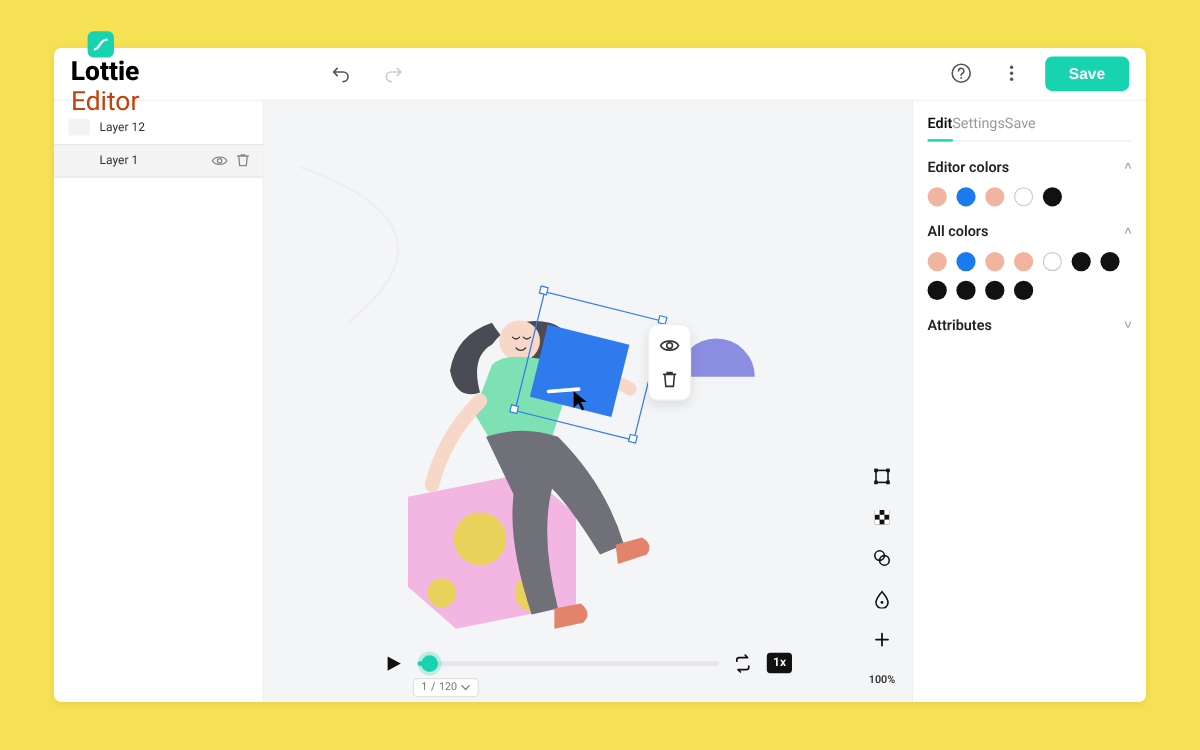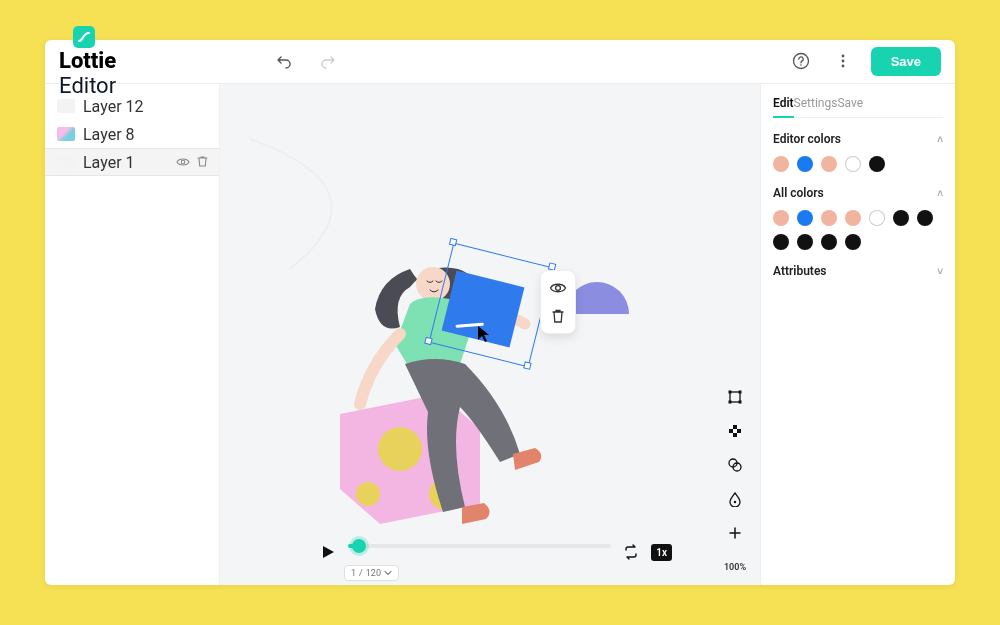--- a/index.html
+++ b/index.html
@@ -10,34 +10,34 @@
     position: absolute; top: 40px; left: 45px; right: 45px; bottom: 40px;
     background: #fff; border-radius: 6px; box-shadow: 0 1px 6px rgba(0,0,0,0.08);
     display: flex; flex-direction: column;
   }
 
   
   .topbar { height: 44px; display: flex; align-items: center; padding: 0 14px; border-bottom: 1px solid #eee; }
   .brand { display: flex; align-items: center; font-weight: 800; font-size: 22px; margin-right: 24px; flex-direction: column; }
   .brand-badge { width: 22px; height: 22px; background: #18d3b0; border-radius: 5px; margin-right: 8px; display:flex; align-items:center; justify-content:center; }
   .brand .bold { font-weight: 800; }
-  .brand .light { font-weight: 400; color:#0f172a; }
+  .brand .light { font-weight: 400; color:#c2410c; }
   .hist { display:flex; gap:16px; color:#444; margin-left:130px; }
   .hist .disabled { color:#bbb; }
   .spacer { flex: 1; }
   .topright { display:flex; gap:14px; }
   .icon-btn { width:28px; height:28px; display:flex; align-items:center; justify-content:center; color:#555; cursor:pointer; border-radius:4px; }
   .save-btn { background:#18d3b0; color:#fff; font-weight:700; border:none; border-radius:6px; padding:7px 20px; font-size:13px; cursor:pointer; }
 
   
   .main { flex:1; display:flex; overflow:hidden; }
 
   
   .layers { width: 175px; padding: 8px 0 8px 0; display:flex; flex-direction:column; border-right:1px solid #f0f0f0; position:relative; }
-  .layer-row { height: 28px; display:flex; align-items:center; padding: 0 10px 0 12px; font-size:16px; color:#333; cursor:pointer; }
+  .layer-row { height: 28px; display:flex; align-items:center; padding: 0 10px 0 12px; font-size:10px; color:#333; cursor:pointer; }
   .layer-row .thumb { width:18px; height:14px; background:#f3f3f3; border-radius:2px; margin-right:8px; }
   .layer-row .thumb.art { background: linear-gradient(135deg,#f7bde8 40%,#7ad0e0 60%); }
   .layer-row.selected { background:#f4f4f4; border-top:1px solid #e6e6e6; border-bottom:1px solid #e6e6e6; }
   .layer-actions { margin-left:auto; display:flex; gap:6px; color:#888; }
   .layers-footer { margin-top:auto; padding: 8px 8px 10px 8px; }
   .new-anim { width:100%; background:#f3f3f3; border:none; border-radius:5px; padding:9px 0; font-size:11px; font-weight:600; color:#333; cursor:pointer; display:flex; align-items:center; justify-content:center; gap:6px; }
 
   
   .canvas-wrap { flex:1; background:#f4f5f7; position:relative; }
   .canvas { position:absolute; inset:0; }
@@ -45,21 +45,21 @@
   
   .float-actions { position:absolute; top:186px; left:320px; background:#fff; border:1px solid #eee; border-radius:8px; box-shadow:0 4px 10px rgba(0,0,0,.1); padding:6px; display:flex; flex-direction:column; gap:6px; }
   .float-actions .ib { width:22px; height:22px; display:flex; align-items:center; justify-content:center; color:#333; cursor:pointer; }
 
   
   .toolstack { position:absolute; right:12px; top:300px; display:flex; flex-direction:column; gap:8px; }
   .toolstack .tb { width:26px; height:26px; display:flex; align-items:center; justify-content:center; color:#111; cursor:pointer; font-size:13px; }
   .toolstack .zoomlbl { font-size:9px; font-weight:600; color:#333; text-align:right; }
 
   
-  .timeline { position:absolute; left:100px; right:88px; bottom:24px; display:flex; gap:12px; }
+  .timeline { position:absolute; left:100px; right:100px; bottom:24px; display:flex; align-items:center; gap:12px; }
   .play { color:#111; cursor:pointer; }
   .track { flex:1; height:4px; background:#e5e5ea; border-radius:3px; position:relative; }
   .track .filled { position:absolute; left:0; top:0; bottom:0; width:4%; background:#18d3b0; border-radius:3px; }
   .track .knob { position:absolute; left:4%; top:50%; width:14px; height:14px; background:#18d3b0; border-radius:50%; transform:translate(-50%,-50%); box-shadow:0 0 0 3px rgba(24,211,176,.25); cursor:grab; }
   .loop { cursor:pointer; }
   .rate { background:#111; color:#fff; font-size:10px; font-weight:600; padding:3px 5px; border-radius:3px; cursor:pointer; }
   .frameindicator { position:absolute; left:124px; bottom:4px; border:1px solid #e0e0e0; border-radius:4px; padding:2px 6px; font-size:9px; color:#777; background:#fff; display:flex; gap:3px; align-items:center; }
 
   
   .inspector { width:195px; border-left:1px solid #eee; padding:6px 12px; }
@@ -122,24 +122,20 @@
     </div>
   </div>
 
   <div class="main">
 
     <div class="layers">
       <div class="layer-row">
         <div class="thumb"></div>
         <span>Layer 12</span>
       </div>
-      <div class="layer-row">
-        <div class="thumb art"></div>
-        <span>Layer 8</span>
-      </div>
       <div class="layer-row selected">
         <div class="thumb"></div>
         <span>Layer 1</span>
         <div class="layer-actions">
           <span>
             <svg width="14" height="14" viewBox="0 0 14 14">
                 <path d="M1 7 C3 3 11 3 13 7 C11 11 3 11 1 7 Z" fill="none" stroke="#888" stroke-width="1.1"></path>
                 <circle cx="7" cy="7" r="1.8" fill="none" stroke="#888" stroke-width="1.1"></circle>
               </svg>
           </span>

